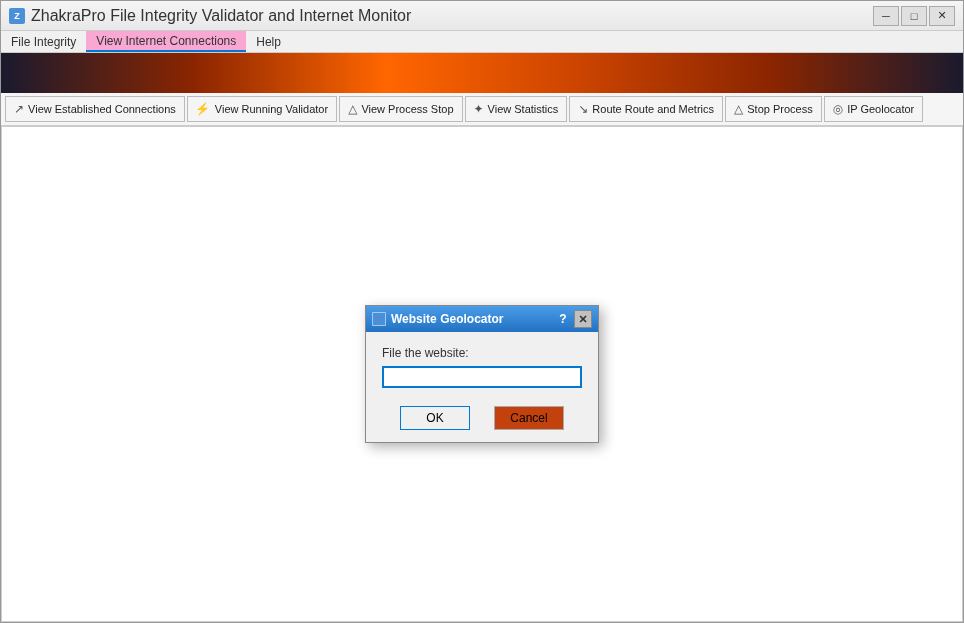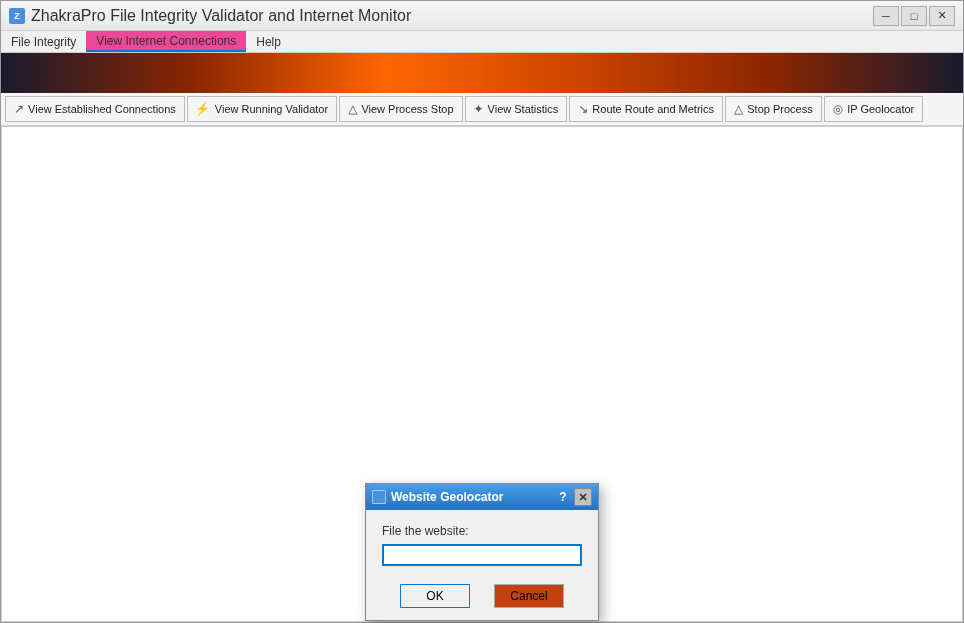--- a/index.html
+++ b/index.html
@@ -71,21 +71,21 @@
     }
     .menu-item {
       padding: 2px 10px;
       cursor: pointer;
       font-size: 12px;
       color: #333;
       height: 100%;
       display: flex;
       align-items: center;
     }
-    .menu-item.active { background: #ec4899; border-bottom: 2px solid #0078d4; }
+    .menu-item.active { background: #f9a8d4; border-bottom: 2px solid #0078d4; }
     .banner {
       height: 40px;
       background: linear-gradient(to right, #1a1a2e, #8b2500, #ff6600, #cc4400, #8b2500, #1a1a2e);
       flex-shrink: 0;
     }
     .toolbar {
       background: #f5f5f5;
       border-bottom: 1px solid #ccc;
       display: flex;
       align-items: center;
@@ -116,21 +116,21 @@
       position: relative;
       border: 1px solid #ccc;
       margin: 0;
     }
     
     .modal-overlay {
       position: absolute;
       top: 0; left: 0; right: 0; bottom: 0;
       background: transparent;
       display: flex;
-      align-items: flex-end;
+      align-items: center;
       justify-content: center;
     }
     .dialog {
       background: #f0f0f0;
       border: 1px solid #888;
       box-shadow: 4px 4px 12px rgba(0,0,0,0.3);
       width: 234px;
     }
     .dialog-title-bar {
       background: linear-gradient(to bottom, #4a9de8, #2271c3);

